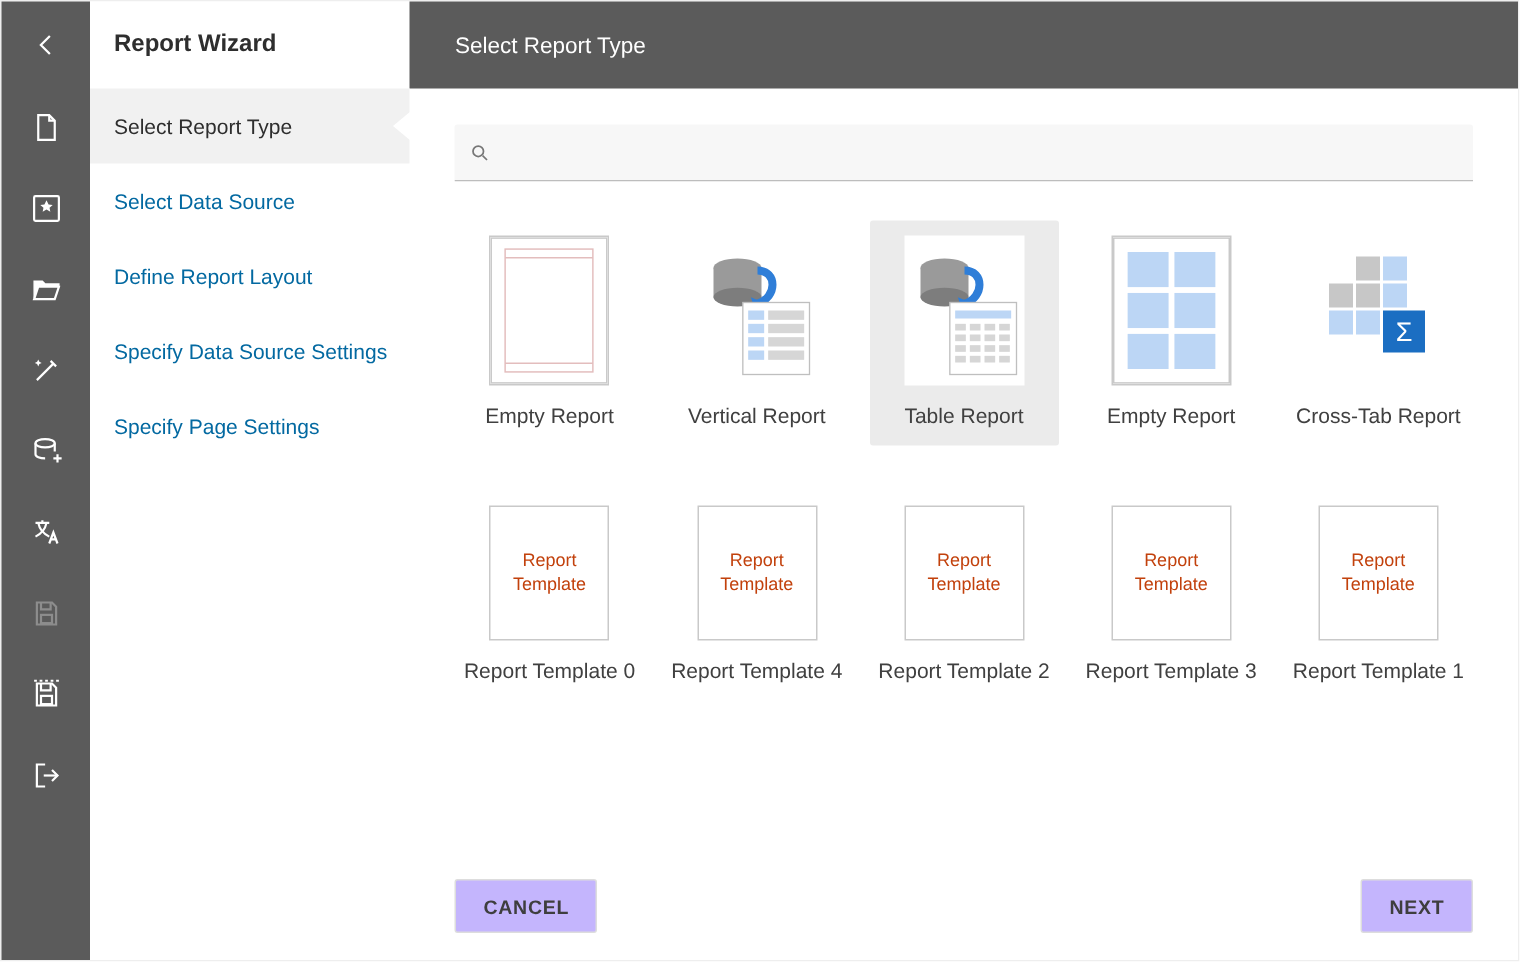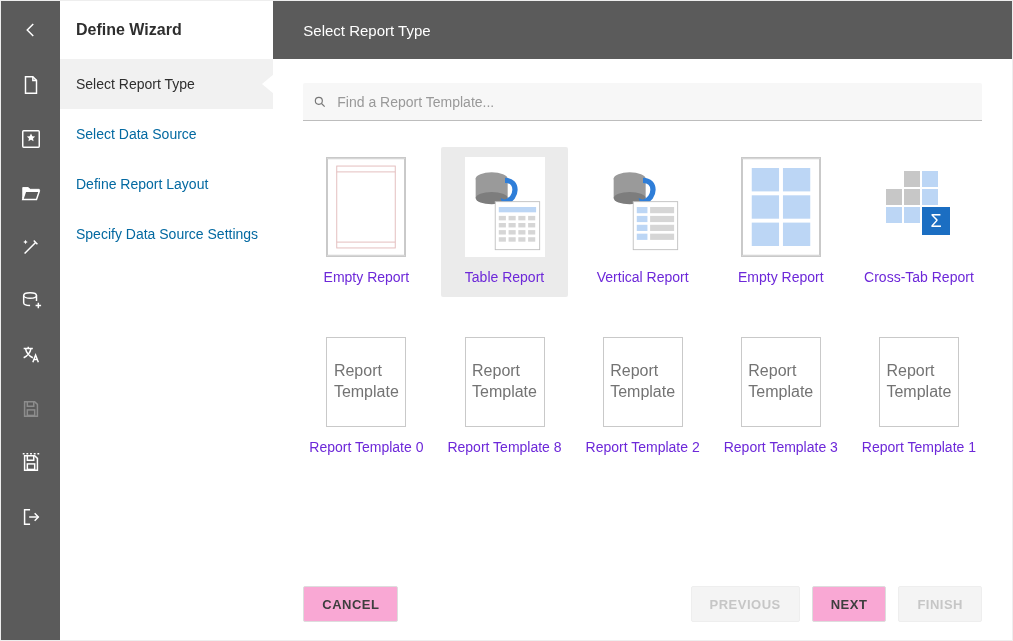--- a/index.html
+++ b/index.html
@@ -32,28 +32,28 @@
 
 .search { display: flex; align-items: center; background: #f7f7f7; border-bottom: 1px solid #bdbdbd; height: 38px; padding: 0 10px; gap: 10px; border-radius: 2px 2px 0 0;}
 .search svg { flex: none; }
 .search input { border: none; background: transparent; outline: none; font-size: 14px; color: #777; width: 100%; }
 .search input::placeholder { color: #999; }
 
 .grid { display: grid; grid-template-columns: repeat(5, 1fr); gap: 0 12px; margin-top: 26px; }
 .card { display: flex; flex-direction: column; align-items: center; justify-content: flex-start; padding: 10px 6px 12px 6px; border-radius: 2px; cursor: pointer;}
 .card.selected { background: #ebebeb; }
 .thumb { width: 80px; height: 100px; border: 1px solid #c9c9c9; background: #fff; position: relative; display: flex; align-items: center; justify-content: center;}
-.card .label { margin-top: 12px; font-size: 14px; color: #6d28d9; text-align: center; white-space: nowrap;}
+.card .label { margin-top: 12px; font-size: 14px; color: #404040; text-align: center; white-space: nowrap;}
 .row2 { margin-top: 30px; margin-bottom: 12px;}
 .thumb.small { width: 80px; height: 90px;}
-.tpl-text { font-size: 16px; color: #737373; text-align: left; line-height: 1.3; }
+.tpl-text { font-size: 12px; color: #c2410c; text-align: center; line-height: 1.3; }
 
 
 .footer { position: absolute; left: 0; right: 0; bottom: 18px; padding: 0 30px; display: flex; align-items: center; }
-.btn { height: 36px; padding: 0 18px; border: 1px solid #ddd; background: #f9a8d4; font-size: 13px; font-weight: 600; letter-spacing: 0.5px; color: #3e3e3e; border-radius: 2px; cursor: pointer; display: flex; align-items: center; justify-content: center;}
+.btn { height: 36px; padding: 0 18px; border: 1px solid #ddd; background: #c4b5fd; font-size: 13px; font-weight: 600; letter-spacing: 0.5px; color: #3e3e3e; border-radius: 2px; cursor: pointer; display: flex; align-items: center; justify-content: center;}
 .btn.disabled { background: #f4f4f4; color: #c6c6c6; border-color: #eee; cursor: default;}
 .footer .spacer { flex: 1; }
 .footer .btn + .btn { margin-left: 12px; }
 
 </style>
 </head>
 <body>
 
 <div class="app">
 
@@ -120,61 +120,87 @@
     <div class="ritem">
       <svg width="22" height="22" viewBox="0 0 24 24" fill="none" stroke-width="1.6">
           <path d="M11 4H5v16h6"></path>
           <path d="M10 12h10"></path>
           <path d="M16 8l4 4-4 4"></path>
         </svg>
     </div>
   </div>
 
   <div class="wizard">
-    <div class="wizard-header">Define Wizard</div>
+    <div class="wizard-header">Report Wizard</div>
     <div class="wizard-steps">
       <div class="step active">
           <span>Select Report Type</span>
         </div>
       <div class="step">
           <span>Select Data Source</span>
         </div>
       <div class="step">
           <span>Define Report Layout</span>
         </div>
       <div class="step">
           <span>Specify Data Source Settings</span>
+        </div>
+      <div class="step">
+          <span>Specify Page Settings</span>
         </div>
     </div>
   </div>
 
   <div class="main">
     <div class="main-header">Select Report Type</div>
     <div class="main-body">
 
       <div class="search">
         <svg width="14" height="14" viewBox="0 0 24 24" fill="none" stroke="#777" stroke-width="2">
             <circle cx="10" cy="10" r="6"></circle>
             <path d="M15 15l5 5"></path>
           </svg>
-        <input type="text" placeholder="Find a Report Template..." style="">
       </div>
 
       <div class="grid">
 
         <div class="card">
           <div class="thumb">
             <svg width="80" height="100" viewBox="0 0 80 100">
                 <rect x="0.5" y="0.5" width="79" height="99" fill="#fff" stroke="#c9c9c9"></rect>
                 <rect x="10" y="8" width="60" height="84" fill="none" stroke="#e3bdbd"></rect>
                 <line x1="10" y1="14" x2="70" y2="14" stroke="#e3bdbd"></line>
                 <line x1="10" y1="86" x2="70" y2="86" stroke="#e3bdbd"></line>
               </svg>
           </div>
           <div class="label">Empty Report</div>
+        </div>
+
+        <div class="card">
+          <div class="thumb" style="border:none">
+            <svg width="90" height="100" viewBox="0 0 90 100">
+              <ellipse cx="30" cy="18" rx="18" ry="7" fill="#9a9a9a"></ellipse>
+                <rect x="12" y="18" width="36" height="22" fill="#9a9a9a"></rect>
+                <ellipse cx="30" cy="40" rx="18" ry="7" fill="#7d7d7d"></ellipse>
+              <path d="M45 20 C60 20 60 40 45 45" fill="none" stroke="#2f7ed8" stroke-width="6"></path>
+                <polygon points="40,40 52,45 45,55" fill="#2f7ed8"></polygon>
+              <rect x="34" y="44" width="50" height="54" fill="#fff" stroke="#bfbfbf"></rect>
+              <g>
+                <rect x="38" y="50" width="12" height="7" fill="#bcd6f5"></rect>
+                  <rect x="53" y="50" width="27" height="7" fill="#d6d6d6"></rect>
+                <rect x="38" y="60" width="12" height="7" fill="#bcd6f5"></rect>
+                  <rect x="53" y="60" width="27" height="7" fill="#d6d6d6"></rect>
+                <rect x="38" y="70" width="12" height="7" fill="#bcd6f5"></rect>
+                  <rect x="53" y="70" width="27" height="7" fill="#d6d6d6"></rect>
+                <rect x="38" y="80" width="12" height="7" fill="#bcd6f5"></rect>
+                  <rect x="53" y="80" width="27" height="7" fill="#d6d6d6"></rect>
+              </g>
+            </svg>
+          </div>
+          <div class="label">Vertical Report</div>
         </div>
 
         <div class="card selected">
           <div class="thumb" style="border:none">
             <svg width="90" height="100" viewBox="0 0 90 100">
               <ellipse cx="30" cy="18" rx="18" ry="7" fill="#9a9a9a"></ellipse>
                 <rect x="12" y="18" width="36" height="22" fill="#9a9a9a"></rect>
                 <ellipse cx="30" cy="40" rx="18" ry="7" fill="#7d7d7d"></ellipse>
               <path d="M45 20 C60 20 60 40 45 45" fill="none" stroke="#2f7ed8" stroke-width="6"></path>
                 <polygon points="40,40 52,45 45,55" fill="#2f7ed8"></polygon>
@@ -197,44 +223,20 @@
                   <rect x="49" y="84" width="8" height="5"></rect>
                   <rect x="60" y="84" width="8" height="5"></rect>
                   <rect x="71" y="84" width="8" height="5"></rect>
               </g>
             </svg>
           </div>
           <div class="label">Table Report</div>
         </div>
 
         <div class="card">
-          <div class="thumb" style="border:none">
-            <svg width="90" height="100" viewBox="0 0 90 100">
-              <ellipse cx="30" cy="18" rx="18" ry="7" fill="#9a9a9a"></ellipse>
-                <rect x="12" y="18" width="36" height="22" fill="#9a9a9a"></rect>
-                <ellipse cx="30" cy="40" rx="18" ry="7" fill="#7d7d7d"></ellipse>
-              <path d="M45 20 C60 20 60 40 45 45" fill="none" stroke="#2f7ed8" stroke-width="6"></path>
-                <polygon points="40,40 52,45 45,55" fill="#2f7ed8"></polygon>
-              <rect x="34" y="44" width="50" height="54" fill="#fff" stroke="#bfbfbf"></rect>
-              <g>
-                <rect x="38" y="50" width="12" height="7" fill="#bcd6f5"></rect>
-                  <rect x="53" y="50" width="27" height="7" fill="#d6d6d6"></rect>
-                <rect x="38" y="60" width="12" height="7" fill="#bcd6f5"></rect>
-                  <rect x="53" y="60" width="27" height="7" fill="#d6d6d6"></rect>
-                <rect x="38" y="70" width="12" height="7" fill="#bcd6f5"></rect>
-                  <rect x="53" y="70" width="27" height="7" fill="#d6d6d6"></rect>
-                <rect x="38" y="80" width="12" height="7" fill="#bcd6f5"></rect>
-                  <rect x="53" y="80" width="27" height="7" fill="#d6d6d6"></rect>
-              </g>
-            </svg>
-          </div>
-          <div class="label">Vertical Report</div>
-        </div>
-
-        <div class="card">
           <div class="thumb">
             <svg width="80" height="100" viewBox="0 0 80 100">
               <rect x="0.5" y="0.5" width="79" height="99" fill="#fff" stroke="#c9c9c9"></rect>
               <g fill="#bcd6f5">
                 <rect x="10" y="10" width="28" height="24"></rect>
                   <rect x="42" y="10" width="28" height="24"></rect>
                 <rect x="10" y="38" width="28" height="24"></rect>
                   <rect x="42" y="38" width="28" height="24"></rect>
                 <rect x="10" y="66" width="28" height="24"></rect>
                   <rect x="42" y="66" width="28" height="24"></rect>
@@ -270,21 +272,21 @@
               <div class="tpl-text" style="white-space:pre-line">Report
 Template</div>
             </div>
           <div class="label">Report Template 0</div>
         </div>
         <div class="card">
           <div class="thumb small">
               <div class="tpl-text" style="white-space:pre-line">Report
 Template</div>
             </div>
-          <div class="label">Report Template 8</div>
+          <div class="label">Report Template 4</div>
         </div>
         <div class="card">
           <div class="thumb small">
               <div class="tpl-text" style="white-space:pre-line">Report
 Template</div>
             </div>
           <div class="label">Report Template 2</div>
         </div>
         <div class="card">
           <div class="thumb small">
@@ -298,21 +300,19 @@
               <div class="tpl-text" style="white-space:pre-line">Report
 Template</div>
             </div>
           <div class="label">Report Template 1</div>
         </div>
       </div>
 
       <div class="footer">
         <div class="btn">CANCEL</div>
         <div class="spacer"></div>
-        <div class="btn disabled">PREVIOUS</div>
         <div class="btn">NEXT</div>
-        <div class="btn disabled">FINISH</div>
       </div>
 
     </div>
   </div>
 
 </div>
 
 </body></html>

